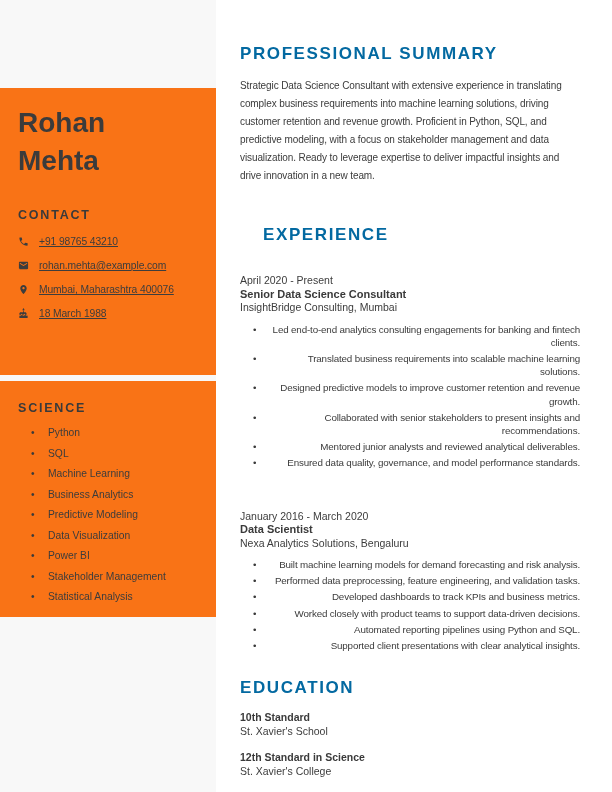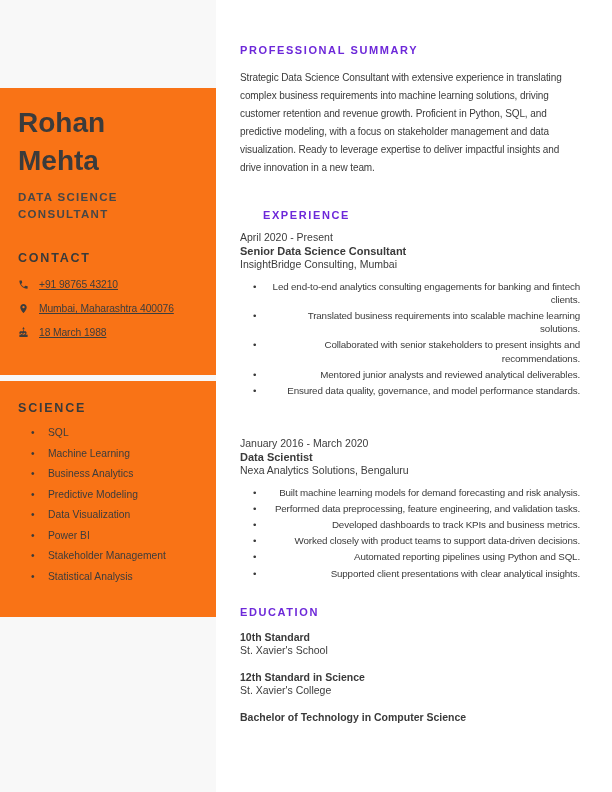--- a/index.html
+++ b/index.html
@@ -18,55 +18,62 @@
   .side-heading{margin:0;font-size:12.5px;font-weight:700;letter-spacing:1.8px;color:#3a3a3a;}
   .profile-block .side-heading{margin-top:28px;}
   .contact-list{margin-top:14px;}
   .contact-row{display:flex;align-items:center;margin-bottom:13px;height:11px;text-decoration:underline;}
   .contact-row .cicon{width:12px;height:11px;margin-right:9px;flex:0 0 12px;display:inline-flex;align-items:center;}
   .contact-row .ctext{font-size:10.3px;color:#3c3c3c;letter-spacing:-0.1px;white-space:nowrap;}
   .skills-list{margin:12px 0 0 0;padding:0;list-style:none;}
   .skills-list li{position:relative;padding-left:30px;font-size:10.3px;color:#3c3c3c;margin-bottom:9.5px;line-height:11px;}
   .skills-list li::before{content:'\2022';position:absolute;left:13px;top:0;color:#3a3a3a;}
   .main{position:absolute;left:240px;top:0;width:340px;}
-  .section-heading{margin:0;font-size:11px;font-weight:700;letter-spacing:1.6px;color:#6d28d9;}
+  .section-heading{margin:0;font-size:17px;font-weight:700;letter-spacing:1.6px;color:#0369a1;}
   .sum-h{margin-top:44px;}
   .summary{margin:13px 0 0 0;font-size:10px;line-height:18px;color:#3b3b3b;letter-spacing:-0.1px;}
-  .exp-h{margin-top:32px;padding-left:23px;}
-  .job{margin-top:10px;}
+  .exp-h{margin-top:40px;padding-left:23px;}
+  .job{margin-top:29px;}
   .job + .job{margin-top:40px;}
   .job-dates{font-size:10.5px;line-height:13.5px;color:#3c3c3c;}
   .job-title{font-size:11px;line-height:13.5px;font-weight:700;color:#3a3a3a;}
   .job-company{font-size:10.5px;line-height:13.5px;color:#3c3c3c;}
   .bullets{margin:8px 0 0 0;padding:0;list-style:none;text-align:right;}
   .bullets li{position:relative;padding-left:30px;margin-bottom:3px;font-size:9.8px;line-height:13.2px;color:#3b3b3b;letter-spacing:-0.15px;}
   .bullets li::before{content:'\2022';position:absolute;left:13px;top:0;color:#3a3a3a;}
   .edu-h{margin-top:26px;}
   .edu-entry{margin-top:13px;}
   .edu-degree{font-size:10.5px;line-height:13.5px;font-weight:700;color:#3a3a3a;}
   .edu-school{font-size:10.5px;line-height:13.5px;color:#3c3c3c;}
 </style>
 </head>
 <body>
 
 <div class="corner-square"></div>
 
 <aside class="sidebar">
   <section class="side-block profile-block">
     <h1 class="name"><span>Rohan</span><br><span>Mehta</span></h1>
-    <div class="role">DATA SCIENCE CONSULTANT</div>
     <h2 class="side-heading">CONTACT</h2>
     <div class="contact-list">
         <div class="contact-row">
           <span class="cicon">
             <svg width="11" height="11" viewBox="0 0 24 24" fill="#3d3d3d">
               <path d="M6.62 10.79c1.44 2.83 3.76 5.14 6.59 6.59l2.2-2.2c.27-.27.67-.36 1.02-.24 1.12.37 2.33.57 3.57.57.55 0 1 .45 1 1V20c0 .55-.45 1-1 1-9.39 0-17-7.61-17-17 0-.55.45-1 1-1h3.5c.55 0 1 .45 1 1 0 1.25.2 2.45.57 3.57.11.35.03.74-.25 1.02l-2.2 2.2z"></path>
             </svg>
           </span>
           <span class="ctext">+91 98765 43210</span>
+        </div>
+        <div class="contact-row">
+          <span class="cicon">
+            <svg width="11" height="11" viewBox="0 0 24 24" fill="#3d3d3d">
+              <path d="M20 4H4c-1.1 0-1.99.9-1.99 2L2 18c0 1.1.9 2 2 2h16c1.1 0 2-.9 2-2V6c0-1.1-.9-2-2-2zm0 4l-8 5-8-5V6l8 5 8-5v2z"></path>
+            </svg>
+          </span>
+          <span class="ctext">rohan.mehta@example.com</span>
         </div>
         <div class="contact-row">
           <span class="cicon">
             <svg width="11" height="11" viewBox="0 0 24 24" fill="#3d3d3d">
               <path d="M12 2C8.13 2 5 5.13 5 9c0 5.25 7 13 7 13s7-7.75 7-13c0-3.87-3.13-7-7-7zm0 9.5c-1.38 0-2.5-1.12-2.5-2.5S10.62 6.5 12 6.5s2.5 1.12 2.5 2.5-1.12 2.5-2.5 2.5z"></path>
             </svg>
           </span>
           <span class="ctext">Mumbai, Maharashtra 400076</span>
         </div>
         <div class="contact-row">
@@ -75,20 +82,21 @@
               <path d="M12 6c1.11 0 2-.9 2-2 0-.38-.1-.73-.29-1.03L12 0l-1.71 2.97c-.19.3-.29.65-.29 1.03 0 1.1.9 2 2 2zm4.6 9.99l-1.07-1.07-1.08 1.07c-1.3 1.3-3.58 1.31-4.89 0l-1.07-1.07-1.09 1.07c-.65.65-1.52 1.01-2.44 1.01-.73 0-1.4-.23-1.96-.61V21c0 .55.45 1 1 1h16c.55 0 1-.45 1-1v-4.61c-.56.38-1.23.61-1.96.61-.92 0-1.79-.36-2.44-1.01zM18 9h-5V7h-2v2H6c-1.66 0-3 1.34-3 3v1.54c0 .81.66 1.46 1.46 1.46.39 0 .78-.16 1.04-.43l2.14-2.13 2.13 2.13c.56.56 1.55.56 2.11 0l2.14-2.13 2.13 2.13c.27.27.65.43 1.04.43.81 0 1.46-.66 1.46-1.46V12c.01-1.66-1.33-3-2.99-3z"></path>
             </svg>
           </span>
           <span class="ctext">18 March 1988</span>
         </div>
       </div>
   </section>
   <section class="side-block skills-block">
     <h2 class="side-heading">SCIENCE</h2>
     <ul class="skills-list">
+        <li>Python</li>
         <li>SQL</li>
         <li>Machine Learning</li>
         <li>Business Analytics</li>
         <li>Predictive Modeling</li>
         <li>Data Visualization</li>
         <li>Power BI</li>
         <li>Stakeholder Management</li>
         <li>Statistical Analysis</li>
       </ul>
   </section>
@@ -99,20 +107,21 @@
   <p class="summary">Strategic Data Science Consultant with extensive experience in translating complex business requirements into machine learning solutions, driving customer retention and revenue growth. Proficient in Python, SQL, and predictive modeling, with a focus on stakeholder management and data visualization. Ready to leverage expertise to deliver impactful insights and drive innovation in a new team.</p>
   <h2 class="section-heading exp-h">EXPERIENCE</h2>
   <div id="jobs">
       <div class="job">
         <div class="job-dates">April 2020 - Present</div>
         <div class="job-title">Senior Data Science Consultant</div>
         <div class="job-company">InsightBridge Consulting, Mumbai</div>
         <ul class="bullets">
           <li>Led end-to-end analytics consulting engagements for banking and fintech clients.</li>
           <li>Translated business requirements into scalable machine learning solutions.</li>
+          <li>Designed predictive models to improve customer retention and revenue growth.</li>
           <li>Collaborated with senior stakeholders to present insights and recommendations.</li>
           <li>Mentored junior analysts and reviewed analytical deliverables.</li>
           <li>Ensured data quality, governance, and model performance standards.</li>
         </ul>
       </div>
       <div class="job">
         <div class="job-dates">January 2016 - March 2020</div>
         <div class="job-title">Data Scientist</div>
         <div class="job-company">Nexa Analytics Solutions, Bengaluru</div>
         <ul class="bullets">

